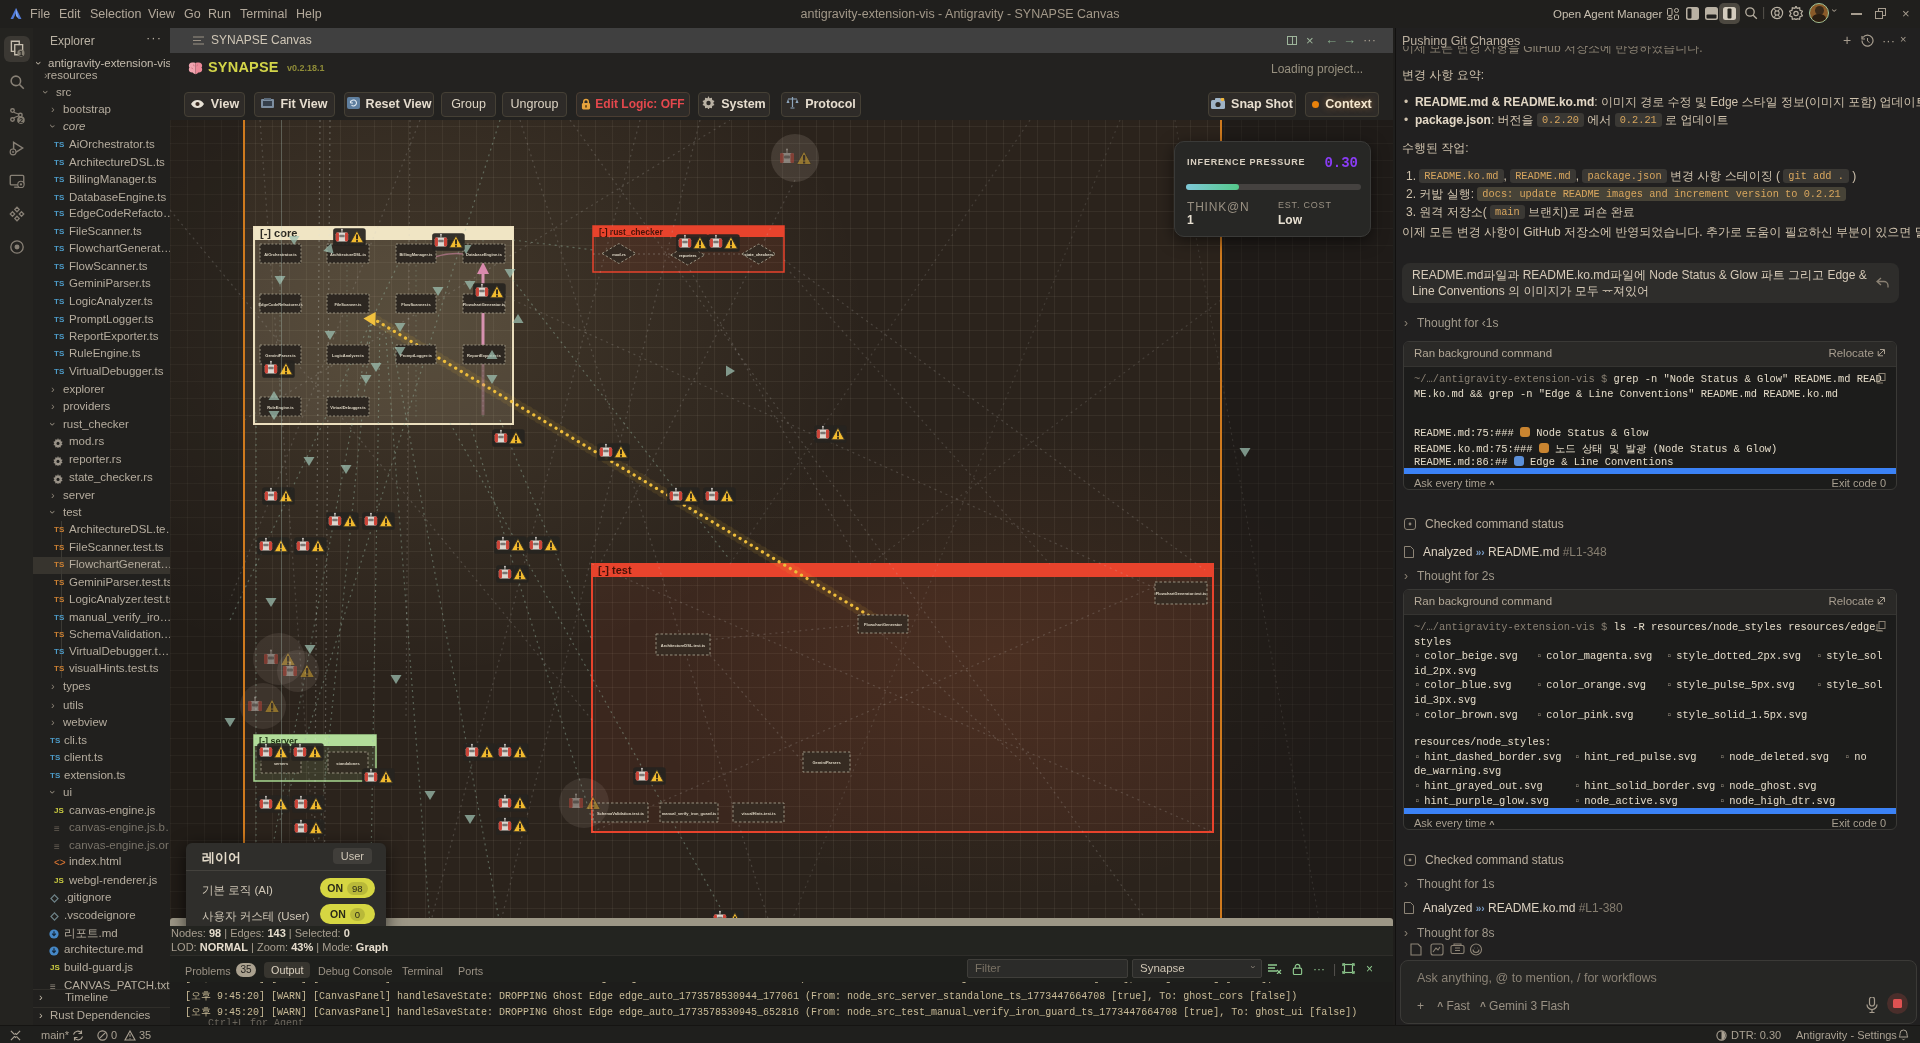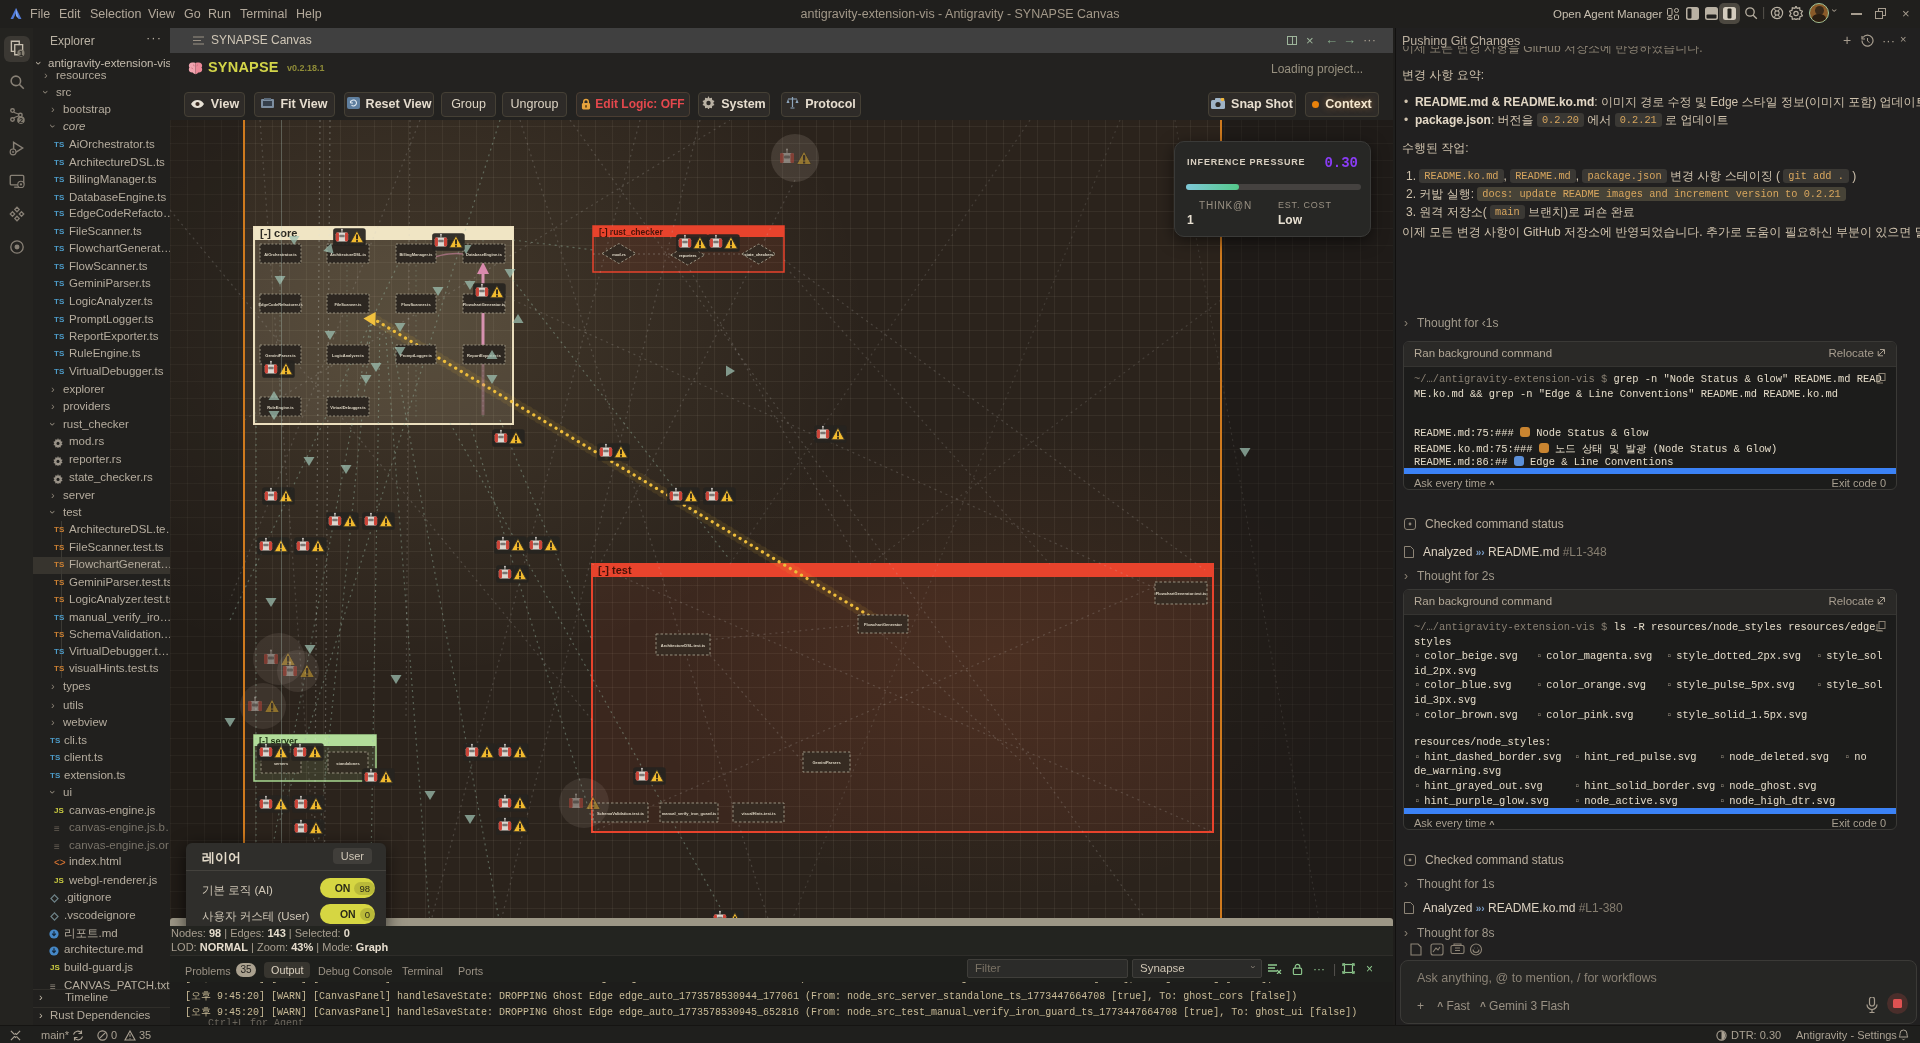--- a/index.html
+++ b/index.html
@@ -16,21 +16,21 @@
 .lbl{position:absolute;top:1px;white-space:nowrap}
 .fic{position:absolute;top:3px}
 .icp{color:#a79d8f;font-size:13px}
 .ai{opacity:.95}
 .tbtn{position:absolute;height:25px;background:#2e2b28;border:1px solid #454035;border-radius:4px;font-size:12.5px;font-weight:bold;color:#e6ddcf;text-align:center;line-height:23px}
 .tsvg{vertical-align:-1px;margin-right:6px}
 #canvas{position:absolute;left:0;top:92px;width:1223px;height:806px;background:#2b231c;overflow:hidden}
 #hud{position:absolute;left:9px;top:12px;font-family:'Liberation Mono',monospace;font-size:13px;line-height:14.8px;color:#27c92f;z-index:30}
 #infp{position:absolute;left:1004px;top:21px;width:197px;height:96px;background:#272725;border:1px solid #3a3a38;border-radius:10px;box-shadow:0 4px 16px #0008;z-index:30}
 #layers{position:absolute;left:16px;top:723px;width:200px;height:89px;background:#2f2e2b;border-radius:6px;box-shadow:0 4px 18px #000a;z-index:40}
-.onpill{position:absolute;left:134px;width:55px;height:20px;background:#d6d642;border-radius:10px;z-index:2;color:#2a2a18;font-size:10.5px;text-align:right;line-height:20px}
+.onpill{position:absolute;left:134px;width:55px;height:20px;background:#d6d642;border-radius:10px;z-index:2;color:#2a2a18;font-size:10.5px;text-align:center;line-height:20px}
 .onpill b{margin-right:4px}
 .onpill span{background:#00000022;border-radius:8px;padding:1px 5px;font-size:9.5px}
 #cscroll{position:absolute;left:0;top:798px;width:1223px;height:10px;background:#9d9786;border-radius:3px;z-index:35}
 #botpanel{position:absolute;left:0;top:927px;width:1223px;height:99px;background:#1e1f1c;border-top:1px solid #2e2d29;font-size:12px;color:#9a9184}
 .gic{color:#8fca8f;font-size:12px}
 .kr{font-size:12px;color:#cfc2ad;white-space:nowrap}
 .chip{display:inline-block;background:#3a3834;border-radius:3px;padding:0 5px;font-family:'Liberation Mono',monospace;font-size:10.3px;color:#d8a65e;line-height:14px;vertical-align:1px}
 .tho{font-size:12px;color:#a29a8c}
 .tchv{color:#8a8173;margin-right:9px}
 .card{position:absolute;left:7px;width:494px;border:1px solid #3a3936;border-radius:6px;background:#1c1c1b;overflow:hidden}
@@ -154,21 +154,21 @@
 </div>
 <div id="sidebar">
 <div class="abs" style="left:17px;top:6px;font-size:12px;color:#b9b1a3">Explorer</div>
 <div class="abs" style="left:113px;top:2px;font-size:13px;color:#b9b1a3;letter-spacing:1px">···</div>
 <div class="srow" style="top:28px;">
       <span class="chv" style="left:4px;color:#b4ab9d;transform:rotate(90deg);">›</span>
       <span class="lbl" style="left:15px;color:#c5bcae">antigravity-extension-vis</span>
     </div>
 <div class="srow" style="top:40px;">
       <span class="chv" style="left:11px;color:#8a8276;">›</span>
-      <span class="lbl" style="left:23px;color:#b5ac9e">resources</span>
+      <span class="lbl" style="left:14px;color:#b5ac9e">resources</span>
     </div>
 <div class="srow" style="top:57px;">
       <span class="chv" style="left:11px;color:#8a8276;transform:rotate(90deg);">›</span>
       <span class="lbl" style="left:23px;color:#b5ac9e">src</span>
     </div>
 <div class="srow" style="top:74px;">
       <span class="chv" style="left:18px;color:#8a8276;">›</span>
       <span class="lbl" style="left:30px;color:#b5ac9e">bootstrap</span>
     </div>
 <div class="srow" style="top:91px;font-style:italic;">
@@ -685,21 +685,21 @@
 <use href="#bdg" x="557" y="799"></use>
 <use href="#bdg" x="522" y="123"></use>
 <use href="#bdg" x="553" y="123"></use>
 </svg>
   <div id="infp">
     <div style="position:absolute;left:12px;top:15px;font-size:9px;font-weight:bold;letter-spacing:.8px;color:#d8cfc0">INFERENCE PRESSURE</div>
     <div style="position:absolute;right:12px;top:13px;font-size:14px;font-weight:bold;color:#8a3cf5;font-family:'Liberation Mono',monospace">0.30</div>
     <div style="position:absolute;left:11px;top:42px;width:175px;height:6px;border-radius:3px;background:#454240">
           <div style="width:30%;height:6px;border-radius:3px;background:linear-gradient(90deg,#7ec8d8,#54c98a)"></div>
         </div>
-    <div style="position:absolute;left:24px;top:58px;font-size:10px;letter-spacing:.8px;color:#9a9183">THINK@N</div>
+    <div style="position:absolute;left:12px;top:58px;font-size:12px;letter-spacing:.8px;color:#9a9183">THINK@N</div>
     <div style="position:absolute;left:12px;top:71px;font-size:12px;font-weight:bold;color:#e8e0d2">1</div>
     <div style="position:absolute;left:103px;top:58px;font-size:9px;letter-spacing:.8px;color:#9a9183">EST. COST</div>
     <div style="position:absolute;left:103px;top:71px;font-size:12px;font-weight:bold;color:#e8e0d2">Low</div>
   </div>
   <div id="layers">
     <div style="position:absolute;left:16px;top:6px;font-size:13px;font-weight:bold;color:#e5dccb">레이어</div>
     <div style="position:absolute;right:14px;top:5px;font-size:11px;color:#cfc6b6;background:#403e3a;border-radius:4px;padding:2px 8px">User</div>
     <div style="position:absolute;left:0;top:27px;width:200px;height:1px;background:#44423d"></div>
     <div style="position:absolute;left:16px;top:40px;font-size:11.5px;color:#cfc6b6">기본 로직 (AI)</div>
     <div class="onpill" style="top:35px"><b>ON</b><span>98</span></div>
@@ -755,20 +755,26 @@
  <span class="abs icp" style="left:504px;top:5px;font-size:11px">×</span>
  <div class="abs kr" style="left:6px;top:18px;height:12px;overflow:hidden;color:#8d8475"><span style="position:relative;top:-6px">이제 모든 변경 사항을 GitHub 저장소에 반영하였습니다.</span></div>
  <div class="abs kr" style="left:6px;top:39px">변경 사항 요약:</div>
  <div class="abs kr" style="left:8px;top:66px">•&nbsp; <b style="color:#e2d7c5">README.md &amp; README.ko.md</b>: 이미지 경로 수정 및 Edge 스타일 정보(이미지 포함) 업데이트</div>
  <div class="abs kr" style="left:8px;top:84px">•&nbsp; <b style="color:#e2d7c5">package.json</b>: 버전을 <span class="chip">0.2.20</span> 에서 <span class="chip">0.2.21</span> 로 업데이트</div>
  <div class="abs kr" style="left:6px;top:112px">수행된 작업:</div>
  <div class="abs kr" style="left:10px;top:140px">1. <span class="chip">README.ko.md</span>, <span class="chip">README.md</span>, <span class="chip">package.json</span> 변경 사항 스테이징 ( <span class="chip">git add .</span> )</div>
  <div class="abs kr" style="left:10px;top:158px">2. 커밟 실행: <span class="chip" style="background:#474337">docs: update README images and increment version to 0.2.21</span></div>
  <div class="abs kr" style="left:10px;top:176px">3. 원격 저장소( <span class="chip">main</span> 브랜치)로 퍼숀 완료</div>
  <div class="abs kr" style="left:6px;top:196px">이제 모든 변경 사항이 GitHub 저장소에 반영되었습니다. 추가로 도움이 필요하신 부분이 있으면 말써해 주세요!</div>
+ <div class="abs" style="left:6px;top:235px;width:497px;height:40px;background:#2e2d2b;border-radius:8px">
+   <div class="kr" style="position:absolute;left:10px;top:5px;width:468px;color:#d6cab8;white-space:normal;line-height:15.5px;font-size:12px">README.md파일과 README.ko.md파일에 Node Status &amp; Glow 파트 그리고 Edge &amp; Line Conventions 의 이미지가 모두 ᅲ져있어</div>
+   <svg style="position:absolute;right:10px;top:14px" width="13" height="11" viewBox="0 0 13 11">
+        <path d="M5 1L1 4.5L5 8M1 4.5h7a4 4 0 0 1 4 4v2" fill="none" stroke="#8a8173" stroke-width="1.3"></path>
+      </svg>
+ </div>
  <div class="abs tho" style="left:8px;top:288px"><span class="tchv">›</span>Thought for ‹1s</div>
  <div class="card" style="top:313px;height:149px">
    <div class="chead"><span>Ran background command</span><span style="float:right;color:#a79d8f">Relocate <svg width="9" height="9" viewBox="0 0 9 9" style="vertical-align:0">
             <path d="M1 8L7 2M3 1.5h4.5V6M1.2 3v4.8H6" fill="none" stroke="#a79d8f" stroke-width="1"></path>
           </svg></span></div>
    <div class="cbody" style="height:101px">
      <div class="cline"><span class="dim">~/…/antigravity-extension-vis $</span> grep -n "Node Status &amp; Glow" README.md READ<span class="cpy"><svg width="10" height="11" viewBox="0 0 10 11">
               <rect x="3" y="0.5" width="6" height="7" fill="none" stroke="#8a8173" stroke-width="1"></rect>
               <path d="M1 3v7h6" fill="none" stroke="#8a8173" stroke-width="1"></path>
             </svg></span></div>

